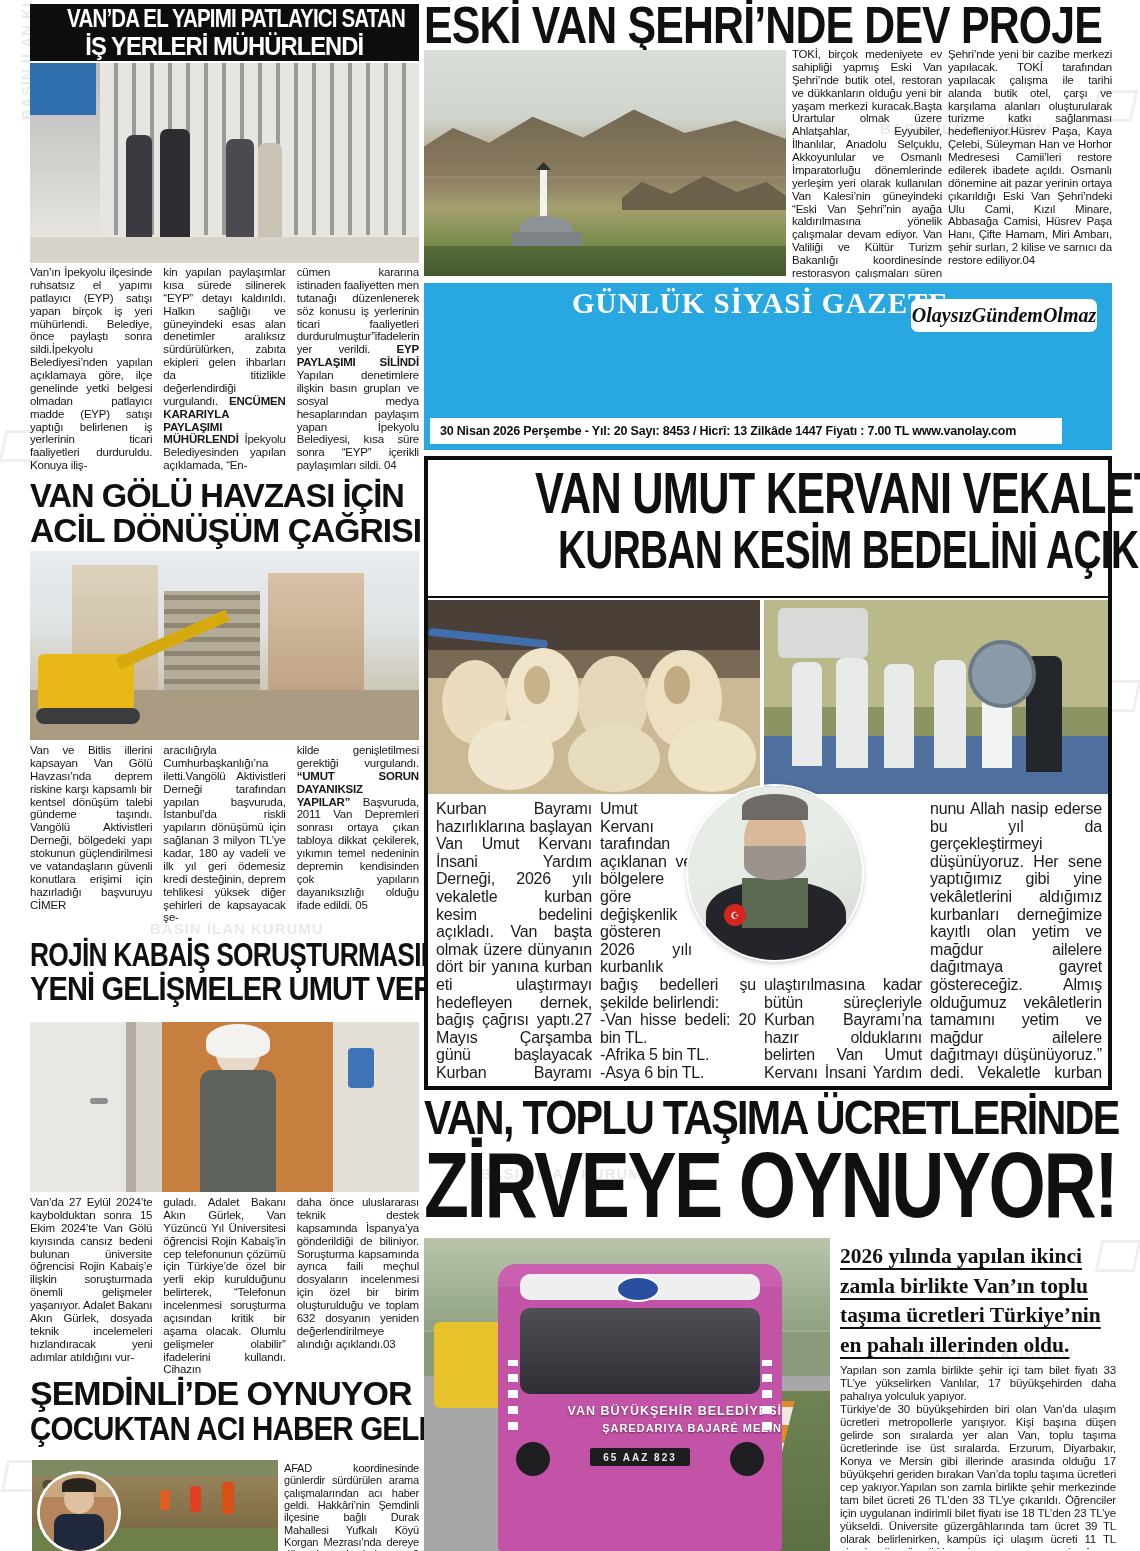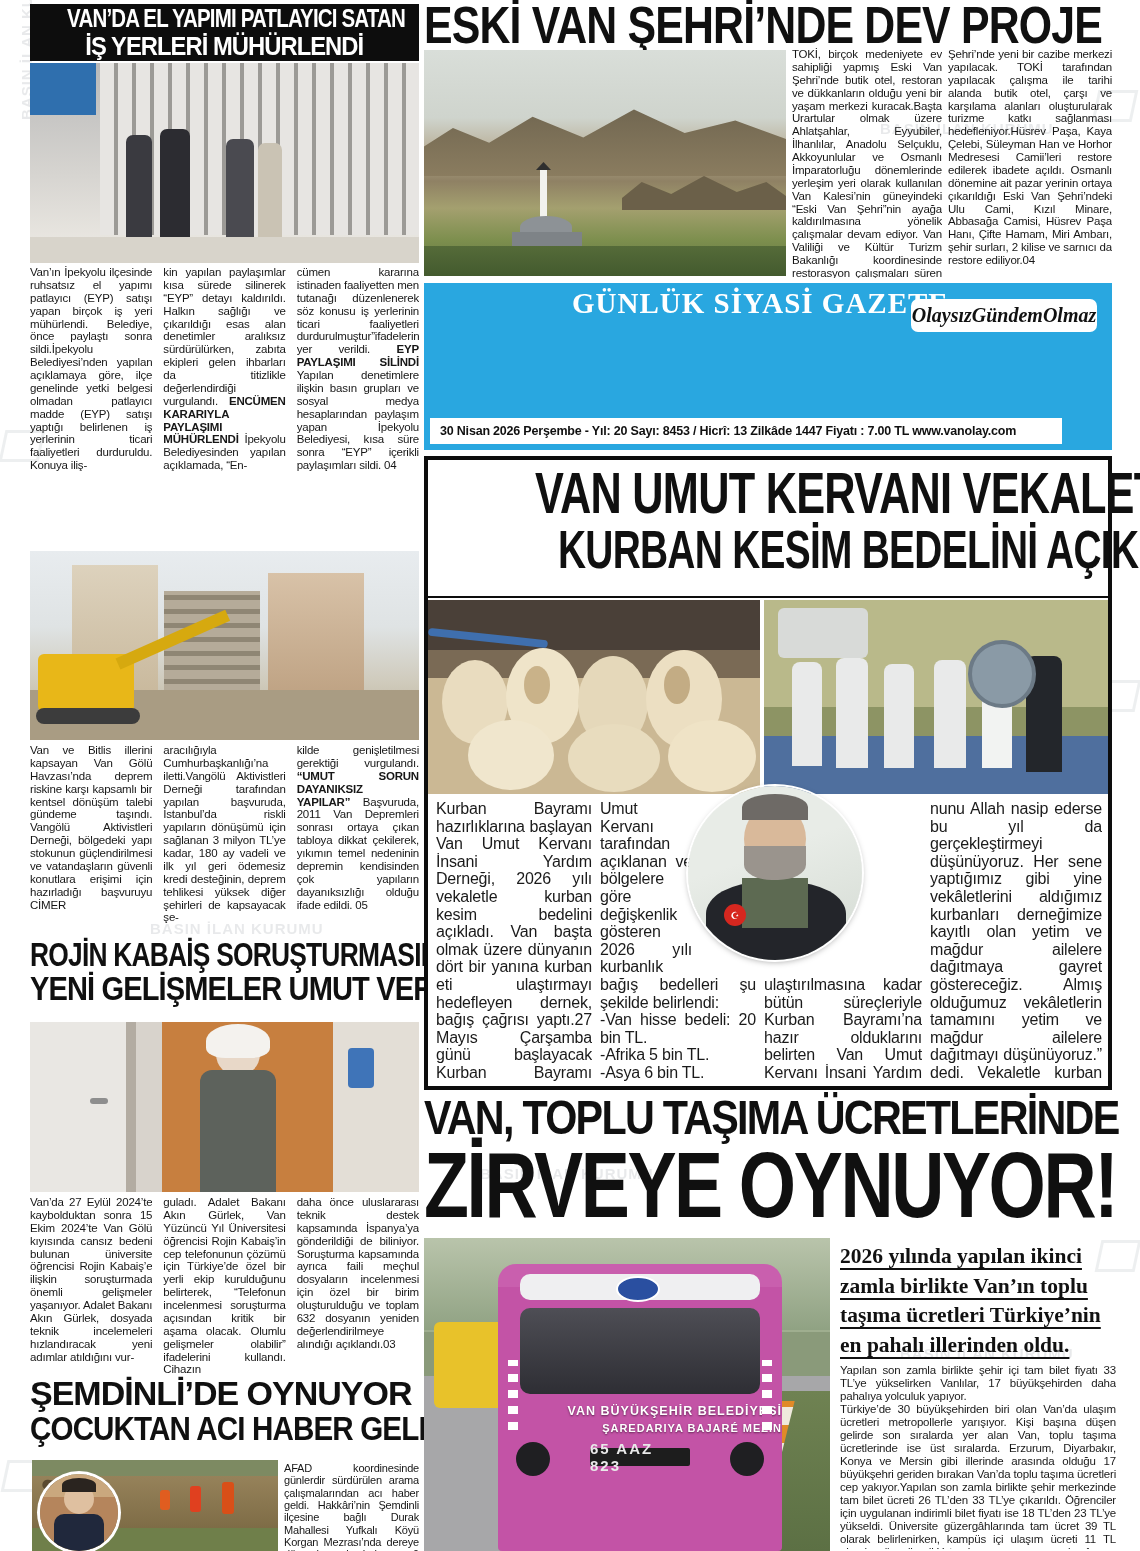--- a/index.html
+++ b/index.html
@@ -81,21 +81,21 @@
       border-radius:50%;overflow:hidden;background:linear-gradient(160deg,#e8ece7 0 40%,#d3dad2 100%);
       box-shadow:0 0 0 2px #ffffff,0 2px 6px rgba(0,0,0,.35);}
   
   .zirve-lead{position:absolute;left:840px;top:1242px;width:274px;font-family:"Liberation Serif",serif;
       font-weight:bold;font-size:21.5px;line-height:1.38;color:#111;
       text-decoration:underline;text-decoration-thickness:2px;text-underline-offset:5px;}
   .zirve-body{position:absolute;left:840px;top:1364px;width:276px;height:185px;font-size:11.5px;
       line-height:1.13;text-align:justify;letter-spacing:-.2px;overflow:hidden;}
   .bus-text{position:absolute;color:#fff;font-weight:bold;text-align:right;width:100%;
       text-shadow:0 1px 2px #5e2450;letter-spacing:1px;}
-  .plate{position:absolute;background:#1d1d1d;color:#e9e9e9;font-weight:bold;font-size:15px;
+  .plate{position:absolute;background:#1d1d1d;color:#e9e9e9;font-weight:bold;font-size:10px;
       border-radius:2px;display:flex;align-items:center;justify-content:center;letter-spacing:2px;}
 </style>
 </head>
 <body>
 
 <div class="page">
 
   <div>
     <span class="wm" style="left:18px;top:120px;transform:rotate(-90deg);transform-origin:0 0;">BASIN İLAN KURUMU</span>
     <span class="wm" style="left:150px;top:920px;">BASIN İLAN KURUMU</span>
@@ -123,21 +123,21 @@
     <div class="shape fig" style="left:96px;top:72px;width:26px;height:112px;"></div>
     <div class="shape fig" style="left:130px;top:66px;width:30px;height:120px;background:#2c2c31;"></div>
     <div class="shape fig" style="left:196px;top:76px;width:28px;height:110px;background:#4a4a50;"></div>
     <div class="shape fig" style="left:228px;top:80px;width:24px;height:106px;background:#cac3b4;"></div>
     <div class="shape" style="left:0;bottom:0;width:100%;height:26px;background:#d8d4cb;"></div>
   </div>
 
   <div class="cols3" style="left:30px;top:266px;width:389px;height:212px;">
     <div class="bodytxt">Van’ın İpekyolu ilçesinde ruhsatsız el yapımı patlayıcı (EYP) satışı yapan birçok iş yeri mühürlendi. Belediye, önce paylaştı sonra sildi.İpekyolu Belediyesi’nden yapılan açıklamaya göre, ilçe genelinde yetki belgesi olmadan patlayıcı madde (EYP) satışı yaptığı belirlenen iş yerlerinin ticari faaliyetleri durduruldu. Konuya iliş-</div>
     <div class="bodytxt">
-      <span>kin yapılan paylaşımlar kısa sürede silinerek “EYP” detayı kaldırıldı. Halkın sağlığı ve çıkarıldığı esas alan denetimler aralıksız sürdürülürken, zabıta ekipleri gelen ihbarları da titizlikle değerlendirdiği vurgulandı.</span>
+      <span>kin yapılan paylaşımlar kısa sürede silinerek “EYP” detayı kaldırıldı. Halkın sağlığı ve güneyindeki esas alan denetimler aralıksız sürdürülürken, zabıta ekipleri gelen ihbarları da titizlikle değerlendirdiği vurgulandı.</span>
       <span class="sub">ENCÜMEN KARARIYLA PAYLAŞIMI MÜHÜRLENDİ</span>
       <span>İpekyolu Belediyesinden yapılan açıklamada, “En-</span>
     </div>
     <div class="bodytxt">
       <span>cümen kararına istinaden faaliyetten men tutanağı düzenlenerek söz konusu iş yerlerinin ticari faaliyetleri durdurulmuştur”ifadelerine yer verildi.</span>
       <span class="sub">EYP PAYLAŞIMI SİLİNDİ</span>
       <span>Yapılan denetimlere ilişkin basın grupları ve sosyal medya hesaplarından paylaşım yapan İpekyolu Belediyesi, kısa süre sonra “EYP” içerikli paylaşımları sildi. 04</span>
     </div>
   </div>
 
@@ -157,20 +157,24 @@
 
   <div class="bodytxt" style="position:absolute;left:792px;top:48px;width:150px;height:230px;font-size:11.5px;">TOKİ, birçok medeniyete ev sahipliği yapmış Eski Van Şehri’nde butik otel, restoran ve dükkanların olduğu yeni bir yaşam merkezi kuracak.Başta Urartular olmak üzere Ahlatşahlar, Eyyubiler, İlhanlılar, Anadolu Selçuklu, Akkoyunlular ve Osmanlı İmparatorluğu dönemlerinde yerleşim yeri olarak kullanılan Van Kalesi’nin güneyindeki “Eski Van Şehri”nin ayağa kaldırılmasına yönelik çalışmalar devam ediyor. Van Valiliği ve Kültür Turizm Bakanlığı koordinesinde restorasyon çalışmaları süren Eski Van</div>
   <div class="bodytxt" style="position:absolute;left:948px;top:48px;width:164px;height:230px;font-size:11.5px;">Şehri’nde yeni bir cazibe merkezi yapılacak. TOKİ tarafından yapılacak çalışma ile tarihi alanda butik otel, çarşı ve karşılama alanları oluşturularak turizme katkı sağlanması hedefleniyor.Hüsrev Paşa, Kaya Çelebi, Süleyman Han ve Horhor Medresesi Camii’leri restore edilerek ibadete açıldı. Osmanlı dönemine ait pazar yerinin ortaya çıkarıldığı Eski Van Şehri’ndeki Ulu Cami, Kızıl Minare, Abbasağa Camisi, Hüsrev Paşa Hanı, Çifte Hamam, Miri Ambarı, şehir surları, 2 kilise ve sarnıcı da restore ediliyor.04</div>
 
   <div class="masthead">
     <div class="mast-tag">GÜNLÜK SİYASİ GAZETE</div>
     <div class="mast-slogan">OlaysızGündemOlmaz</div>
     <div class="mast-strip">30 Nisan 2026 Perşembe - Yıl: 20 Sayı: 8453 / Hicrî: 13 Zilkâde 1447 Fiyatı : 7.00 TL  www.vanolay.com</div>
   </div>
 
+  <div class="hl" style="position:absolute;left:30px;top:478px;width:389px;">
+    <span class="cx" style="font-size:34px;transform:scaleX(.96);">VAN GÖLÜ HAVZASI İÇİN</span><br>
+    <span class="cx" style="font-size:34px;transform:scaleX(.99);">ACİL DÖNÜŞÜM ÇAĞRISI</span>
+  </div>
 
   <div class="ph photo-demo" style="left:30px;top:551px;width:389px;height:189px;">
     <div class="shape" style="left:42px;top:14px;width:86px;height:128px;background:linear-gradient(180deg,#ddd2bd,#c9b99d),repeating-linear-gradient(0deg,#00000014 0 10px,transparent 10px 22px);"></div>
     <div class="shape" style="left:134px;top:40px;width:96px;height:102px;background:repeating-linear-gradient(0deg,#b5ab99 0 9px,#8f8674 9px 14px);"></div>
     <div class="shape" style="left:238px;top:22px;width:96px;height:120px;background:linear-gradient(180deg,#d8c2a8,#bfa384),repeating-linear-gradient(0deg,#00000012 0 11px,transparent 11px 24px);"></div>
     <div class="shape" style="left:0;bottom:0;width:100%;height:50px;background:#a99c83;"></div>
     <div class="shape" style="left:8px;bottom:28px;width:96px;height:58px;background:#e8b718;border-radius:6px;"></div>
     <div class="shape" style="left:88px;bottom:70px;width:120px;height:12px;background:#d6a90f;transform:rotate(-24deg);transform-origin:0 50%;"></div>
     <div class="shape" style="left:6px;bottom:16px;width:104px;height:16px;background:#3c3c3c;border-radius:8px;"></div>
   </div>

